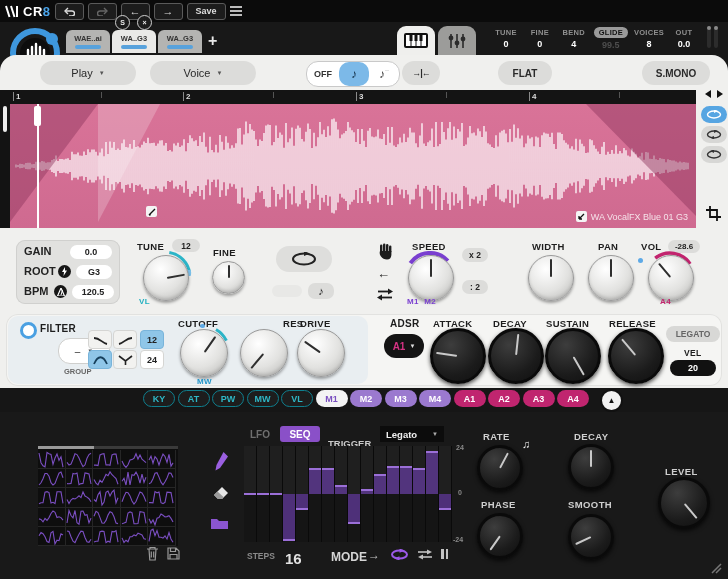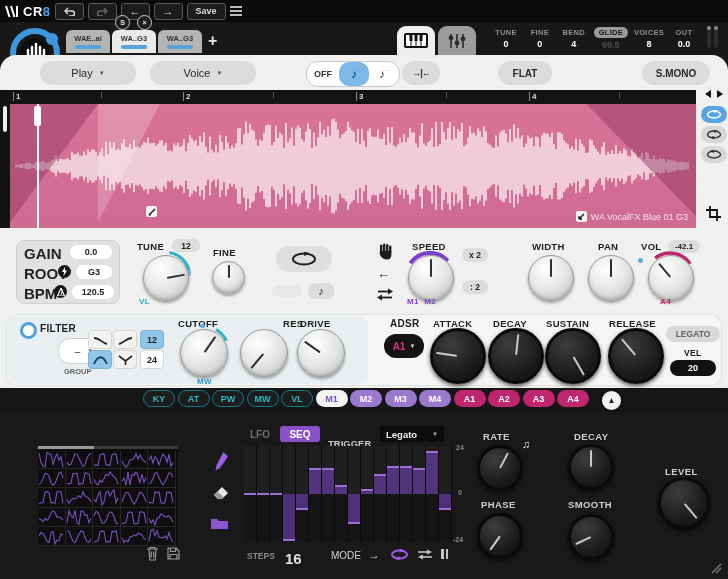--- a/index.html
+++ b/index.html
@@ -58,21 +58,21 @@
   .knob .ptr{position:absolute;left:calc(50% - 1px);top:3px;width:2px;height:42%;border-radius:1px;background:#2e2e2e;}
   .knob.dark .ptr{background:#c9c9c9;}
   .klabel{font-size:9.5px;font-weight:bold;color:#1d1d1d;letter-spacing:.3px;}
   .modtag{font-size:8px;font-weight:bold;letter-spacing:.4px;}
   .val-pill{background:#dcdcda;border-radius:7px;font-size:8.5px;font-weight:bold;color:#222;
             display:flex;align-items:center;justify-content:center;}
   .dot{position:absolute;border-radius:2px;background:#5da9e6;}
   
   #infobox{left:16px;top:240px;width:104px;height:64px;background:#e1e1df;border-radius:9px;box-shadow:inset 0 0 0 1px #d0d0ce;}
   .inforow{position:absolute;left:8px;display:flex;align-items:center;}
-  .inforow .ilabel{font-size:15px;font-weight:bold;color:#222;}
+  .inforow .ilabel{font-size:11px;font-weight:bold;color:#222;}
   .ival{position:absolute;background:#fff;border-radius:7px;height:14px;font-size:9px;font-weight:bold;color:#222;
         display:flex;align-items:center;justify-content:center;}
   .icircle{position:absolute;width:13px;height:13px;border-radius:50%;background:#161616;display:flex;align-items:center;justify-content:center;}
   
   #fa-panel{left:6px;top:314px;width:716px;height:72px;background:#f5f5f3;border-radius:12px;box-shadow:inset 0 0 0 1px #e2e2e0;}
   #filter-zone{left:8px;top:316px;width:360px;height:68px;background:#e9eef1;border-radius:10px;}
   .fbtn{position:absolute;width:22px;height:17px;border-radius:4px;background:#f2f2f0;border:1px solid #d5d5d3;
         display:flex;align-items:center;justify-content:center;font-size:9px;font-weight:bold;color:#222;}
   .fbtn.sel{background:#8fc6e8;border-color:#79b4da;}
   
@@ -398,21 +398,21 @@
     </div>
 
   <span class="abs klabel" style="left:598px;top:241px;">PAN</span>
   <div class="knob light" style="left:588px;top:255px;width:44px;height:44px;--rot:0deg;">
       <div class="rot">
         <div class="ptr"></div>
       </div>
     </div>
 
   <span class="abs klabel" style="left:641px;top:241px;">VOL</span>
-  <div class="abs val-pill" style="left:668px;top:240px;width:32px;height:13px;font-size:8px;">-42.1</div>
+  <div class="abs val-pill" style="left:668px;top:240px;width:32px;height:13px;font-size:8px;">-28.6</div>
   <svg class="abs" style="left:643px;top:250px;" width="54" height="54">
     <path d="M12.2 8.1 A24 24 0 0 1 47.1 13.9" stroke="#c2246e" stroke-width="3.4" fill="none"></path>
   </svg>
   <div class="dot" style="left:638px;top:258px;width:5px;height:5px;border-radius:50%;"></div>
   <div class="knob light" style="left:648px;top:255px;width:44px;height:44px;--rot:-40deg;">
       <div class="rot">
         <div class="ptr"></div>
       </div>
     </div>
   <span class="abs modtag" style="left:660px;top:297px;color:#c2246e;">A4</span>
@@ -704,21 +704,21 @@
         <div class="seqbar" style="top: 50%; height: 15.3333px;"></div>
         <div class="seqcap" style="top: 62.3333px;"></div>
       </div>
     </div>
   <span class="axis" style="left:456px;top:444px;">24</span>
   <span class="axis" style="left:458px;top:489px;">0</span>
   <span class="axis" style="left:453px;top:536px;">-24</span>
 
   <span class="abs" style="left:247px;top:551px;font-size:8.5px;font-weight:bold;color:#8a8a8a;">STEPS</span>
   <span class="abs" style="left:285px;top:550px;font-size:15px;font-weight:bold;color:#e2e2e2;">16</span>
-  <span class="abs" style="left:331px;top:550px;font-size:10px;font-weight:normal;color:#d5d5d5;text-align:right;">MODE</span>
+  <span class="abs" style="left:331px;top:550px;font-size:12px;font-weight:bold;color:#d5d5d5;text-align:right;">MODE</span>
   <div class="mode-ic" style="left:368px;top:548px;color:#c2c2c2;font-size:12px;font-weight:bold;">→</div>
   <div class="mode-ic" style="left:390px;top:549px;">
     <svg width="19" height="11">
         <ellipse cx="9.5" cy="5.5" rx="7.5" ry="4" fill="none" stroke="#9b59e8" stroke-width="2"></ellipse>
         <polygon points="9.5,-0.5 15,1.5 9.5,3.8" fill="#9b59e8"></polygon>
         <polygon points="9.5,7.2 4,9.5 9.5,11.5" fill="#9b59e8"></polygon>
       </svg>
   </div>
   <div class="mode-ic" style="left:417px;top:549px;">
     <svg width="16" height="11">

